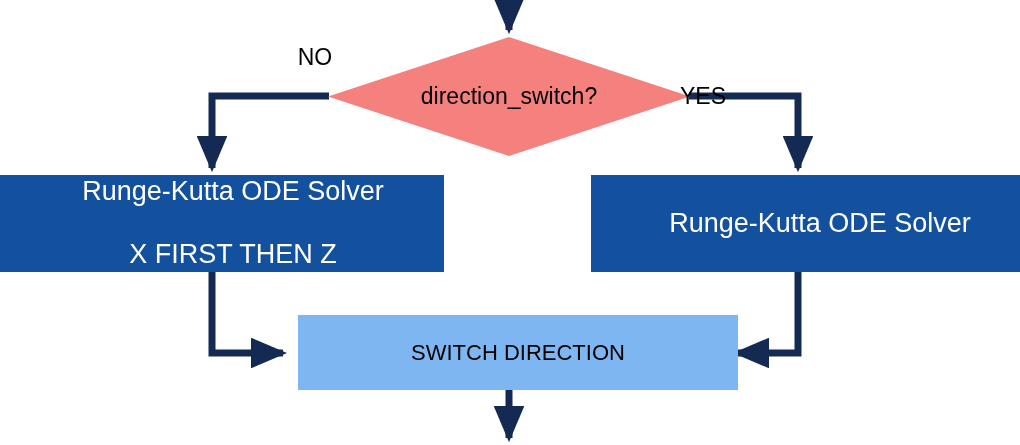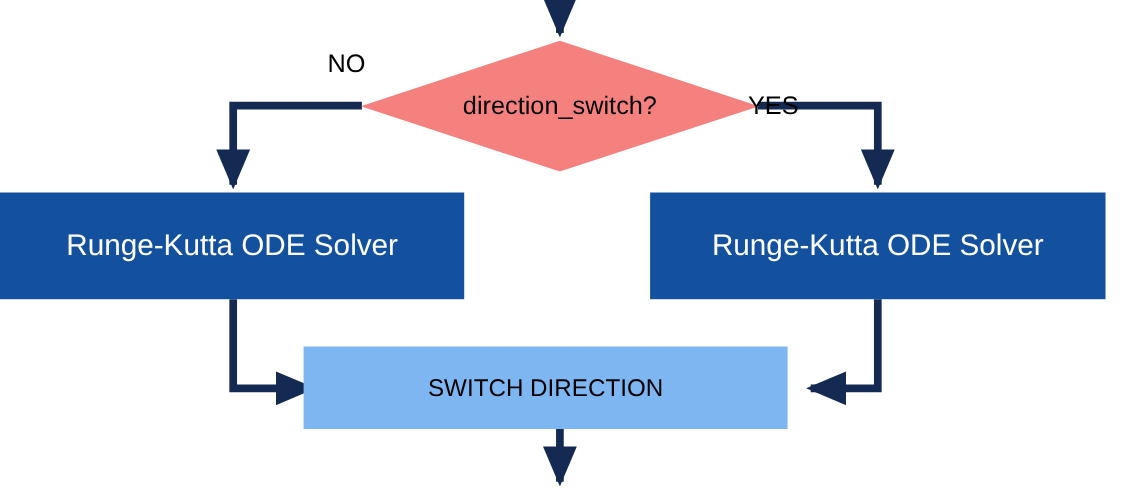--- a/index.html
+++ b/index.html
@@ -27,20 +27,21 @@
     display: flex;
     align-items: center;
     justify-content: center;
     text-align: center;
     line-height: 1.18;
     white-space: pre-line;
   }
   .process-box {
     color: #ffffff;
     font-size: 27px;
+    padding-left: 22px;
   }
   .io-box {
     color: #000000;
     font-size: 22px;
   }
   .decision {
     position: absolute;
     display: flex;
     align-items: center;
     justify-content: center;
@@ -92,28 +93,29 @@
     <span class="decision-label">direction_switch?</span>
   </div>
 
   <div class="edge-label" style="left:285px; top:44px; width:60px;">NO</div>
 
   <div class="edge-label" style="left:670px; top:60px; width:66px;margin-top:23px;">YES</div>
 
   <div class="node process-box" style="left:0px; top:175px; width:422px; height:97px; background:#13519E;">
     <div>
       <div>Runge-Kutta ODE Solver</div>
+      <div>X FIRST THEN Z</div>
     </div>
   </div>
 
   <div class="node process-box" style="left:591px; top:175px; width:414px; height:97px; background:#13519E;">
     <div>
       <div>Runge-Kutta ODE Solver</div>
     </div>
   </div>
 
-  <div class="node io-box" style="left:276px; top:315px; width:440px; height:75px; background:#7EB6F2;">
+  <div class="node io-box" style="left:298px; top:315px; width:440px; height:75px; background:#7EB6F2;">
     <div>
       <div>SWITCH DIRECTION</div>
     </div>
   </div>
 
 </div>
 
 </body></html>

